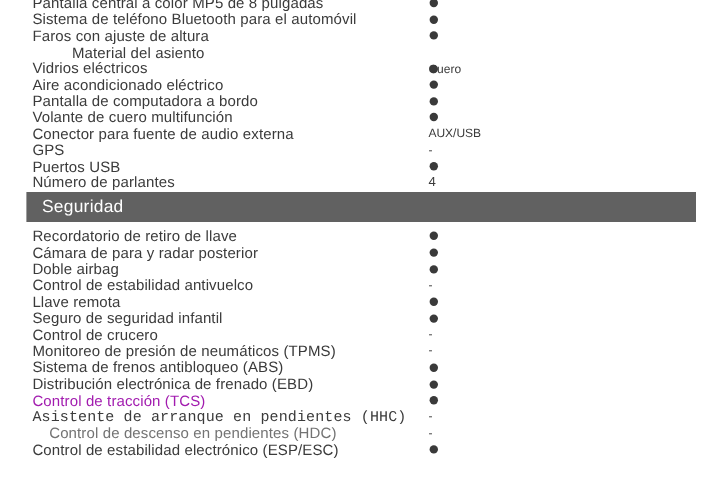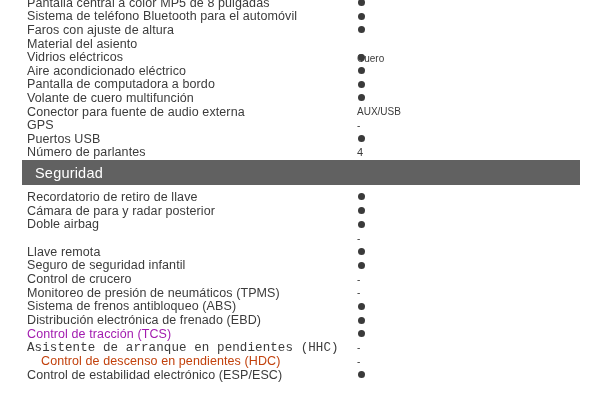--- a/index.html
+++ b/index.html
@@ -86,21 +86,21 @@
   </div>
 
   <div class="spec-row">
     <span class="feature-label" style="color: rgb(59, 59, 59);">Faros con ajuste de altura</span>
     <span class="value-slot">
             <span class="dot" style="background: rgb(58, 58, 58);"></span>
           </span>
   </div>
 
   <div class="spec-row">
-    <span class="feature-label" style="color: rgb(59, 59, 59);">Material del asiento</span>
+    <span class="feature-label" style="color: rgb(59, 59, 59); margin-left: 33px;">Material del asiento</span>
     <span class="value-slot">
             <span class="value-text" style="color: rgb(59, 59, 59); margin-top: 30px;">Cuero</span>
           </span>
   </div>
 
   <div class="spec-row">
     <span class="feature-label" style="color: rgb(59, 59, 59);">Vidrios eléctricos</span>
     <span class="value-slot">
             <span class="dot" style="background: rgb(58, 58, 58);"></span>
           </span>
@@ -175,20 +175,21 @@
   </div>
 
   <div class="spec-row">
     <span class="feature-label" style="color: rgb(59, 59, 59);">Doble airbag</span>
     <span class="value-slot">
             <span class="dot" style="background: rgb(58, 58, 58);"></span>
           </span>
   </div>
 
   <div class="spec-row">
+    <span class="feature-label" style="color: rgb(59, 59, 59);">Control de estabilidad antivuelco</span>
     <span class="value-slot">
             <span class="value-text" style="color: rgb(59, 59, 59);">-</span>
           </span>
   </div>
 
   <div class="spec-row">
     <span class="feature-label" style="color: rgb(59, 59, 59);">Llave remota</span>
     <span class="value-slot">
             <span class="dot" style="background: rgb(58, 58, 58);"></span>
           </span>
@@ -237,21 +238,21 @@
   </div>
 
   <div class="spec-row">
     <span class="feature-label" style="color: rgb(59, 59, 59); font-family: Liberation Mono, monospace;">Asistente de arranque en pendientes (HHC)</span>
     <span class="value-slot">
             <span class="value-text" style="color: rgb(59, 59, 59);">-</span>
           </span>
   </div>
 
   <div class="spec-row">
-    <span class="feature-label" style="color: #c2410c; padding-left: 41px;">Control de descenso en pendientes (HDC)</span>
+    <span class="feature-label" style="color: #737373; padding-left: 41px;">Control de descenso en pendientes (HDC)</span>
     <span class="value-slot">
             <span class="value-text" style="color: rgb(59, 59, 59);">-</span>
           </span>
   </div>
 
   <div class="spec-row">
     <span class="feature-label" style="color: rgb(59, 59, 59);">Control de estabilidad electrónico (ESP/ESC)</span>
     <span class="value-slot">
             <span class="dot" style="background: rgb(58, 58, 58);"></span>
           </span>

